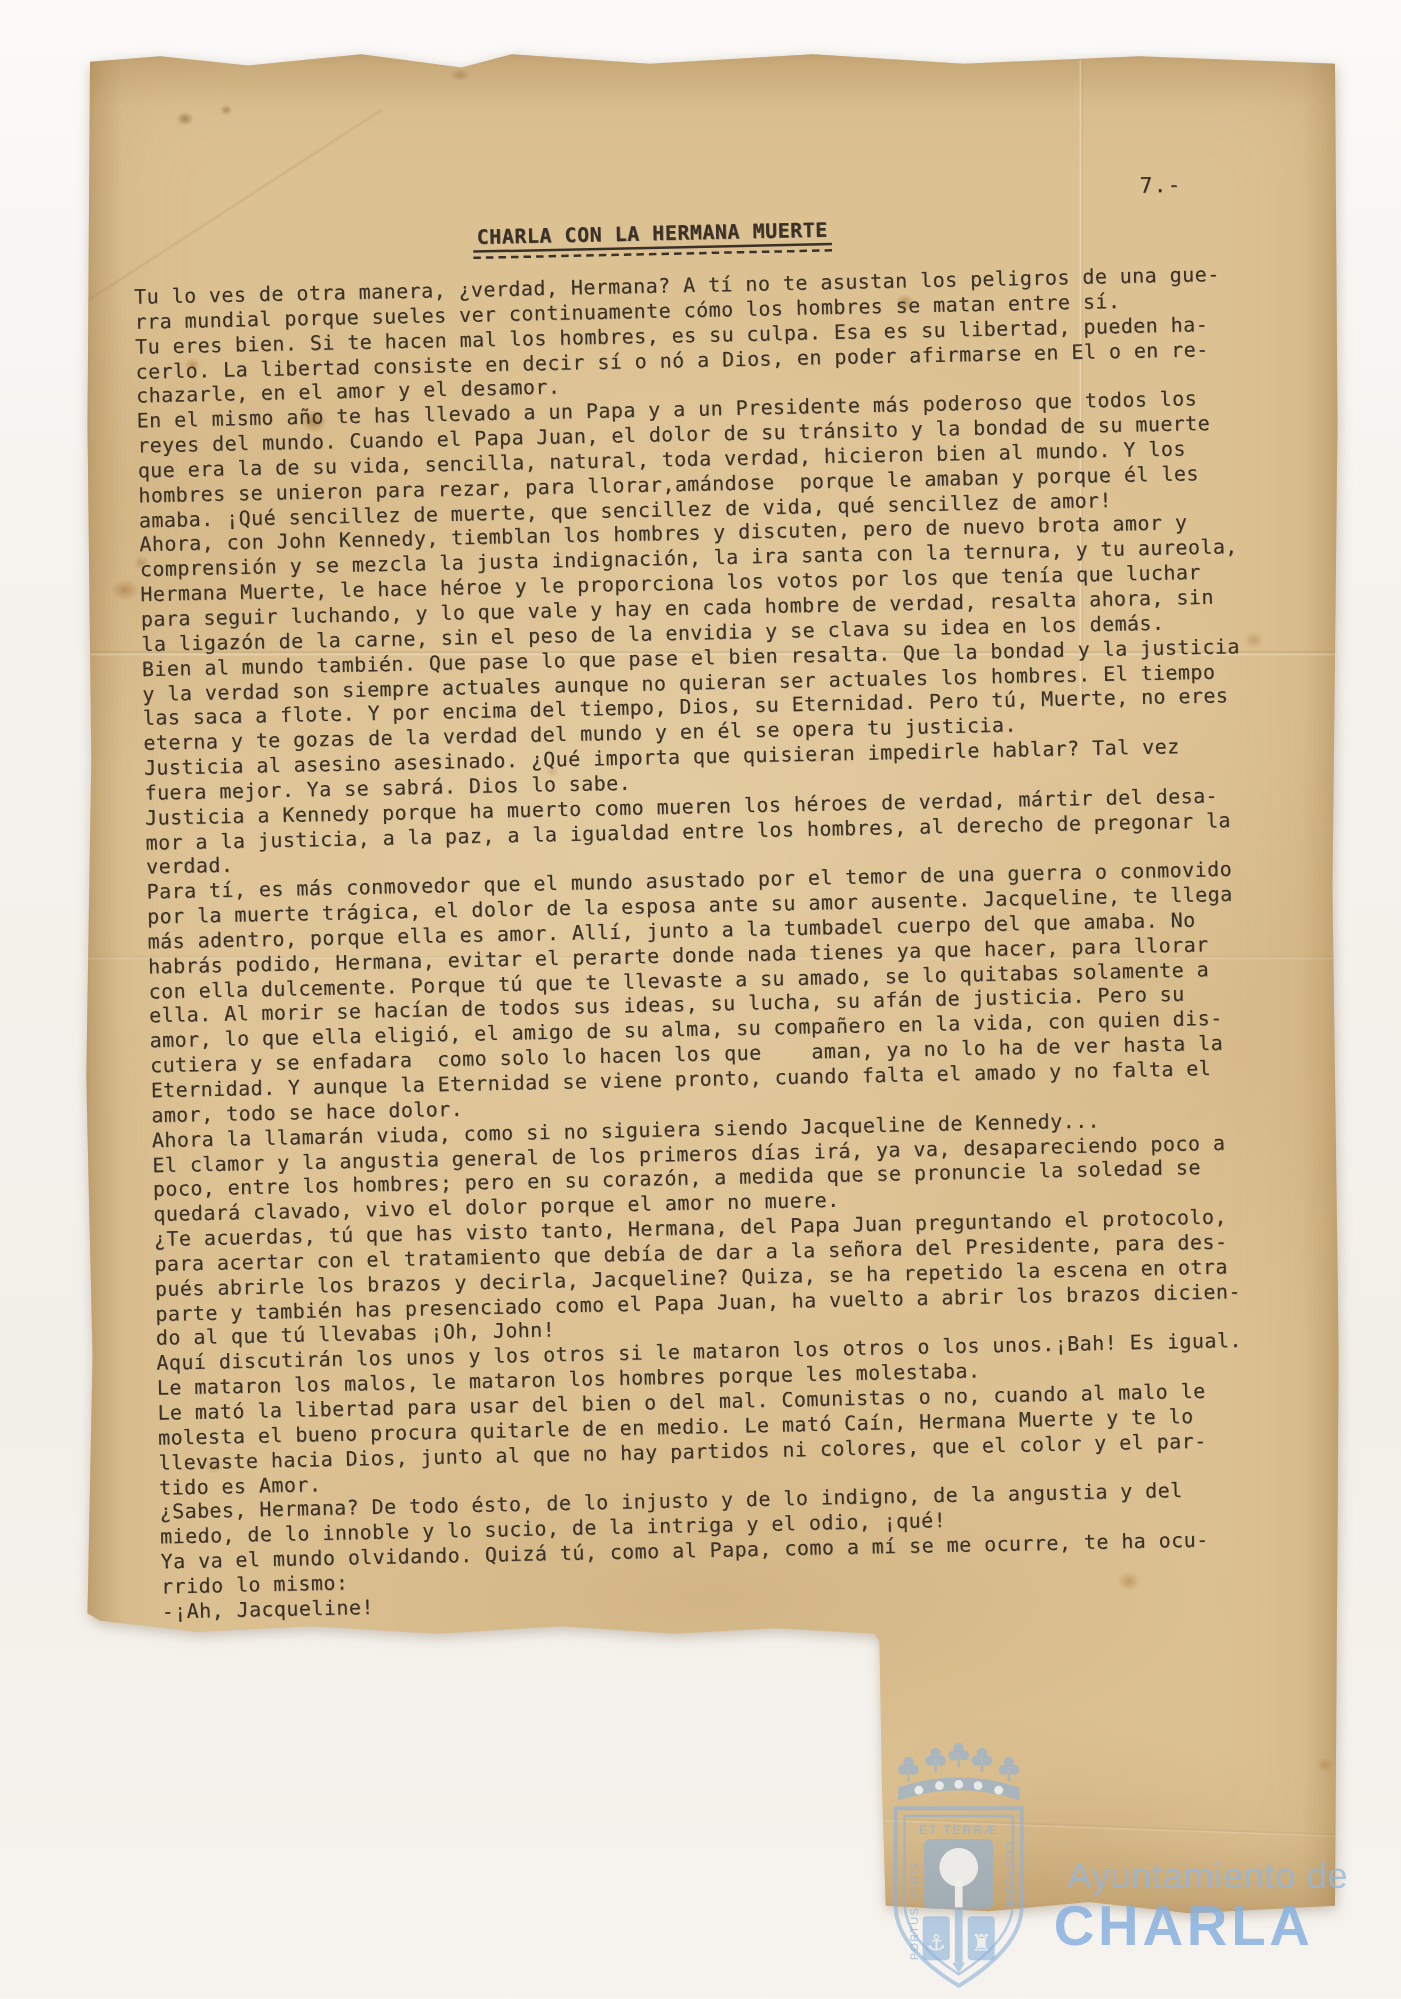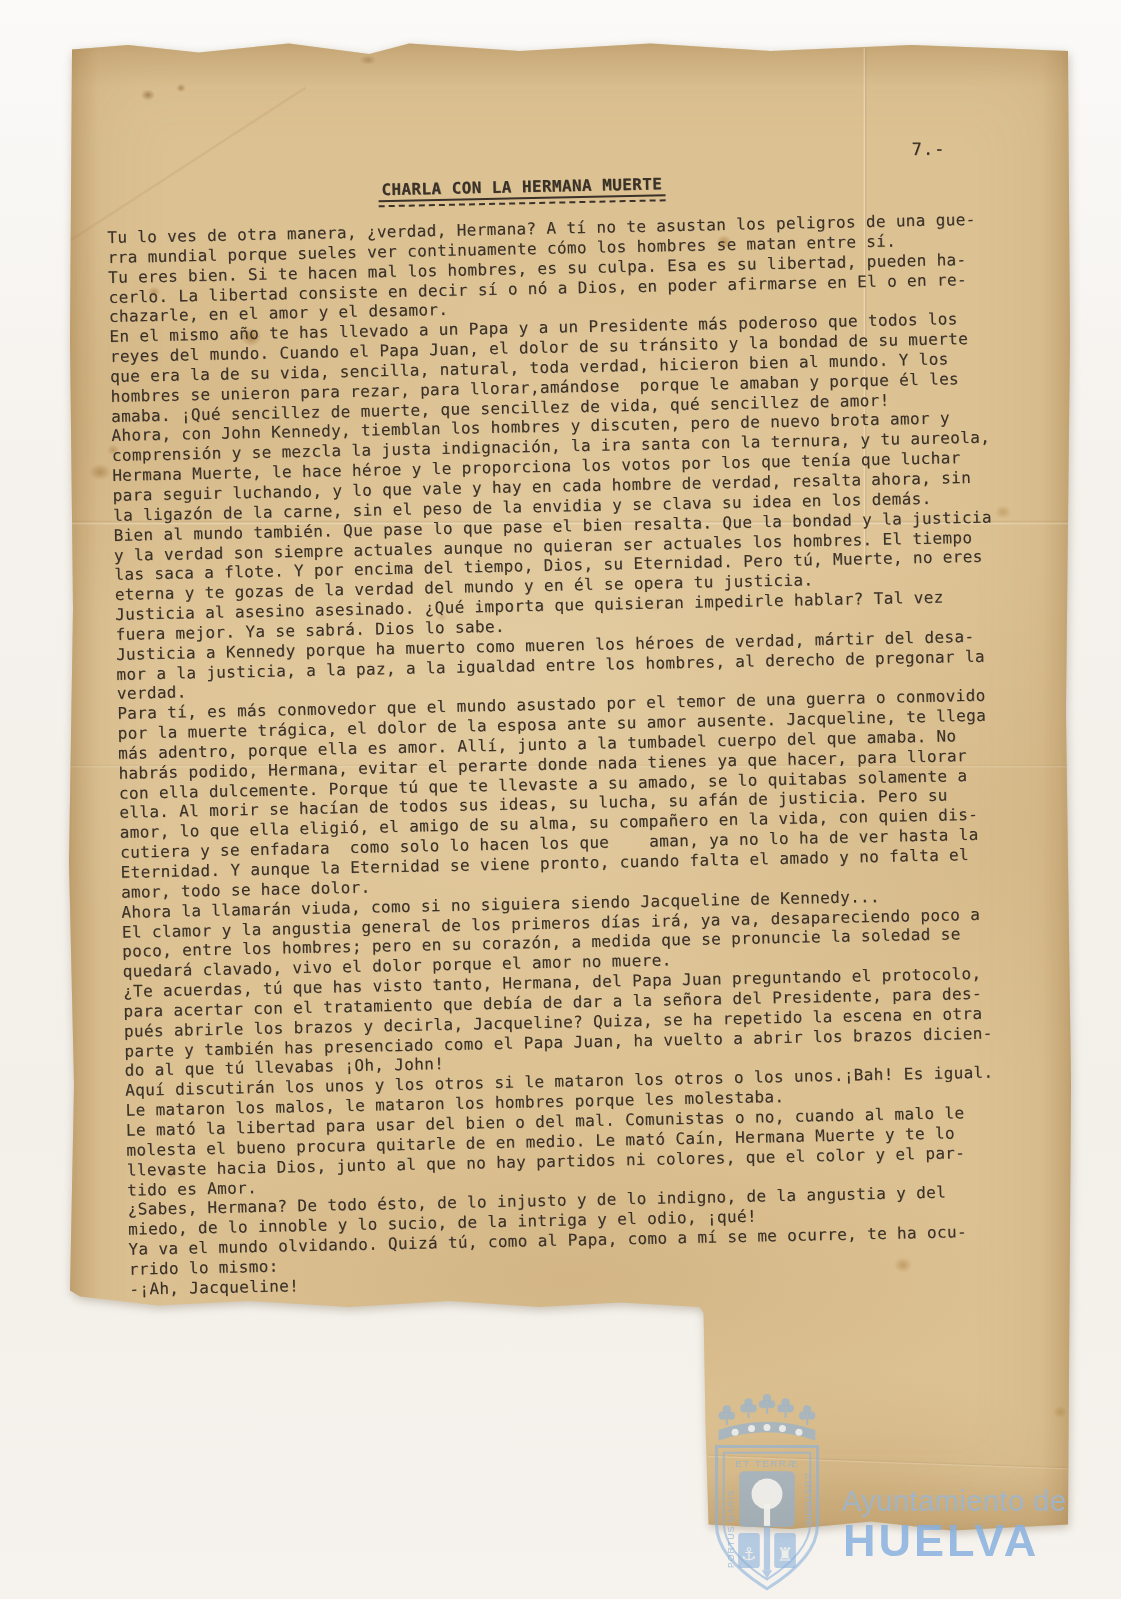--- a/index.html
+++ b/index.html
@@ -83,21 +83,21 @@
   .title-dashes{margin-top:3px;border-top:2px dashed #3a3128;height:0;}
   .lines{position:absolute;left:0;top:100px;width:930px;}
   .tline{
     white-space:pre;font-size:16px;line-height:19.85px;letter-spacing:0.35px;
     text-shadow:0.4px 0.3px 0 rgba(58,49,41,0.35);
   }
 
   .watermark{position:absolute;left:700px;top:1393px;width:400px;height:220px;pointer-events:none;}
   .wm-shield{position:absolute;left:8px;top:0;width:118px;height:206px;}
   .wm-text1{
-    position:absolute;left:142px;top:92px;
+    position:absolute;left:154px;top:92px;
     font-family:"Liberation Sans",sans-serif;font-size:29px;letter-spacing:0.5px;
     color:rgba(150,182,218,0.80);
   }
   .wm-text2{
     position:absolute;left:143px;top:122px;
     font-family:"Liberation Sans",sans-serif;font-size:45px;font-weight:bold;letter-spacing:3px;
     color:rgba(136,176,222,0.85);
   }
 </style>
 </head>
@@ -235,16 +235,16 @@
         <rect x="27" y="136" width="21" height="34" rx="3" fill="rgba(141,178,218,0.62)"></rect>
         <text x="37.5" y="162" text-anchor="middle" font-size="17" fill="rgba(242,240,234,0.92)" font-family="DejaVu Sans, sans-serif">⚓</text>
       </g>
 
       <g>
         <rect x="62" y="136" width="21" height="34" rx="3" fill="rgba(141,178,218,0.62)"></rect>
         <text x="72.5" y="163" text-anchor="middle" font-size="18" fill="rgba(242,240,234,0.92)" font-family="DejaVu Sans, sans-serif">♜</text>
       </g>
     </svg>
     <div class="wm-text1">Ayuntamiento de</div>
-    <div class="wm-text2">HUELVA</div>
+    <div class="wm-text2">CHARLA</div>
   </div>
 
 </div>
 
 </body></html>

